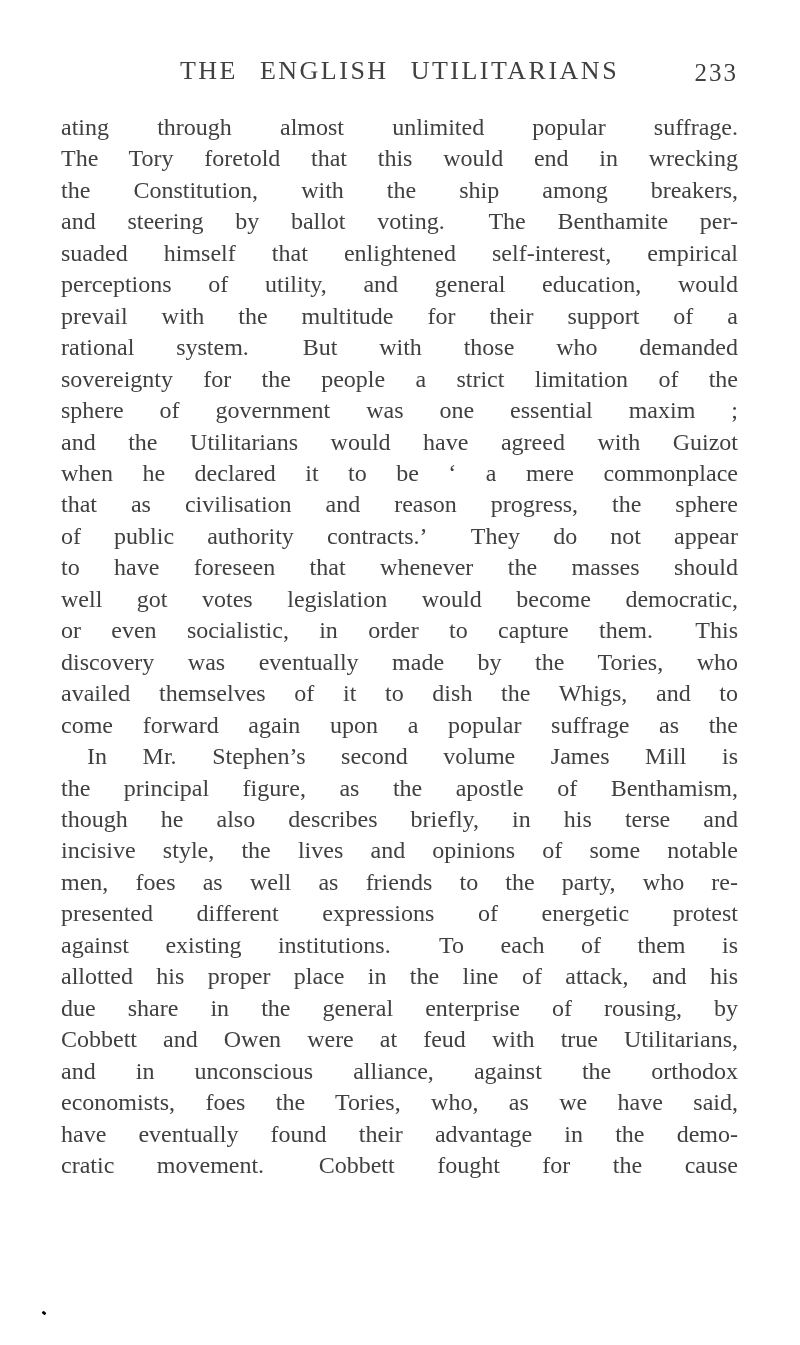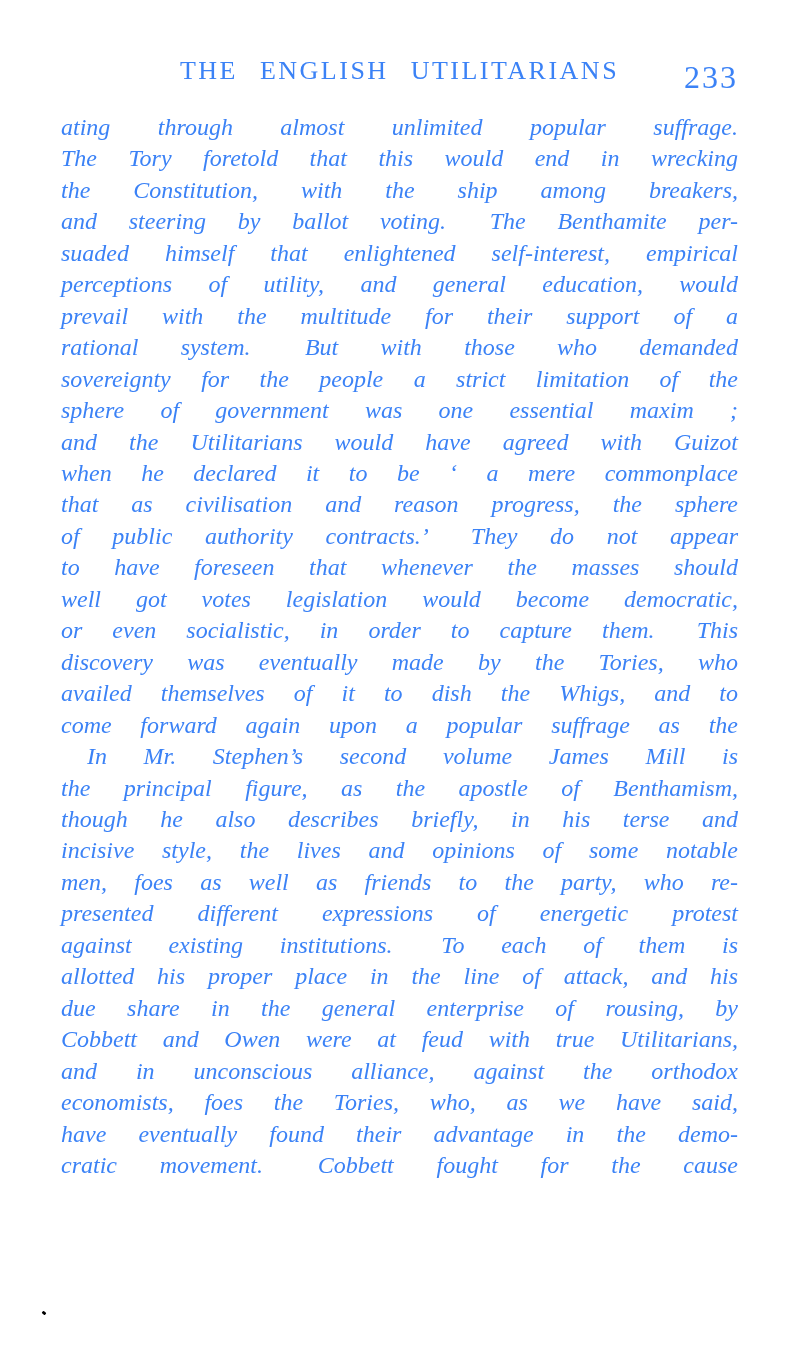--- a/index.html
+++ b/index.html
@@ -5,21 +5,21 @@
   html, body {
     margin: 0;
     padding: 0;
     background: #ffffff;
   }
   .page {
     position: relative;
     width: 800px;
     height: 1345px;
     background: #ffffff;
-    color: #3b82f6;
+    color: #404040;
     font-family: "Liberation Serif", serif;
     overflow: hidden;
   }
   .text-block {
     position: absolute;
     left: 61px;
     top: 56px;
     width: 677px;
   }
   .running-header {
@@ -30,27 +30,26 @@
   .running-title {
     display: block;
     text-align: center;
     letter-spacing: 2.5px;
     word-spacing: 13px;
   }
   .page-number {
     position: absolute;
     right: 0;
     top: 3px;
-    font-size: 32px;
+    font-size: 25px;
     letter-spacing: 2px;
   }
   .para {
     font-size: 24px;
     line-height: 31.45px;
-    font-style: italic;
   }
   .line {
     text-align: justify;
     text-align-last: justify;
     word-spacing: 2px;
   }
   .line.para-end {
     text-align-last: left;
   }
   .line.indent {

